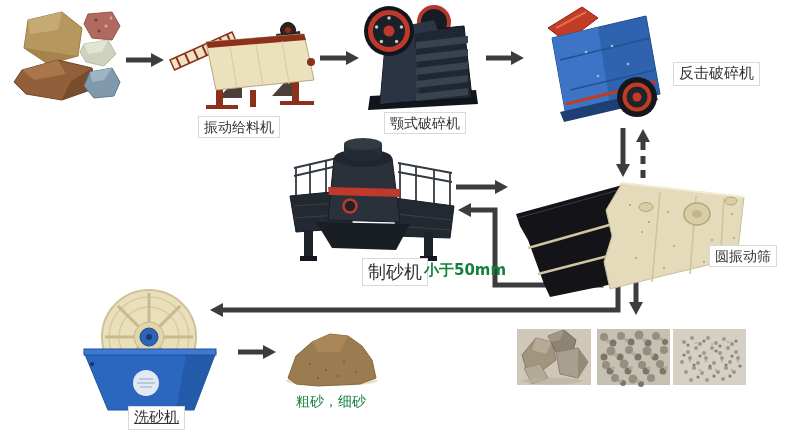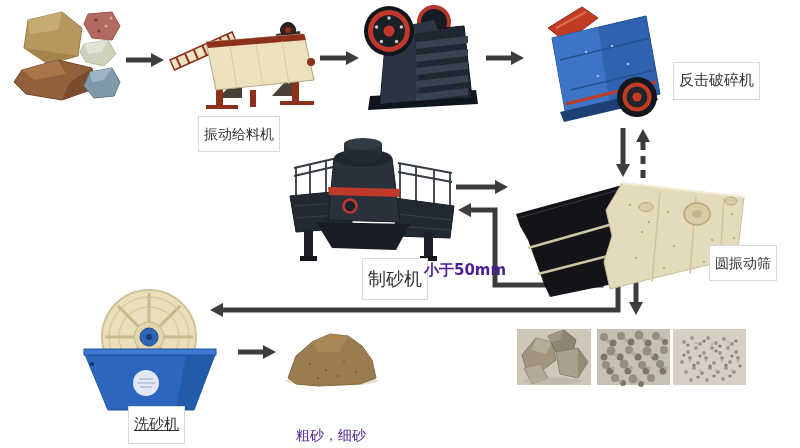--- a/index.html
+++ b/index.html
@@ -5,22 +5,22 @@
   :root{
     --arrow:#3c3c3c; --label-border:#d9d9d9; --label-text:#333;
     --maroon:#8c2f1b; --cream:#ece1bd; --machine-blue:#2f63b0; --accent-red:#c0392b;
     --screen-beige:#e4dbba; --washer-blue:#2b67be; --sand-brown:#9b7b50;
   }
   html,body{margin:0;padding:0;background:#fff;}
   .canvas{position:relative;width:800px;height:448px;background:#fff;overflow:hidden;
           font-family:"DejaVu Sans","Liberation Sans",sans-serif;}
   .canvas svg{position:absolute;left:0;top:0;}
   .lbl{position:absolute;font-size:14px;line-height:1.45;color:var(--label-text);white-space:nowrap;}
-  .boxed{background:#fff;border:1px solid var(--label-border);padding:7px 5px;}
-  .plain{font-size:15px;color:#4c1d95;}
+  .boxed{background:#fff;border:1px solid var(--label-border);padding:0 5px;}
+  .plain{font-size:15px;color:#15803d;}
   .bold{font-weight:600;}
 </style>
 </head>
 <body>
 
 <div class="canvas">
 <svg width="800" height="448" viewBox="0 0 800 448">
 
   <g stroke="var(--arrow)" stroke-width="5" fill="none">
     <g>
@@ -391,19 +391,20 @@
             <circle cx="738" cy="361" r="1.3"></circle>
         <circle cx="700" cy="370" r="1.3"></circle>
             <circle cx="716" cy="370" r="1.3"></circle>
             <circle cx="732" cy="370" r="1.3"></circle>
       </g>
     </g>
   </g>
 </svg>
 
   <div class="lbl boxed" style="left:198px;top:110px;margin-top:6px;">振动给料机</div>
+  <div class="lbl boxed" style="left:384px;top:112px;">颚式破碎机</div>
   <div class="lbl boxed" style="left:673px;top:62px;font-size:15px;">反击破碎机</div>
   <div class="lbl boxed" style="left:709px;top:245px;">圆振动筛</div>
   <div class="lbl boxed" style="left:362px;top:258px;font-size:18px;">制砂机</div>
   <div class="lbl boxed" style="left:128px;top:406px;font-size:15px;text-decoration:underline;">洗砂机</div>
   <div class="lbl plain bold" style="left:424px;top:260px;">小于50mm</div>
-  <div class="lbl plain" style="left:296px;top:391px;font-size:14px;margin-top:34px;">粗砂，细砂</div>
+  <div class="lbl plain" style="left:296px;top:391px;font-size:14px;">粗砂，细砂</div>
 </div>
 
 </body></html>

